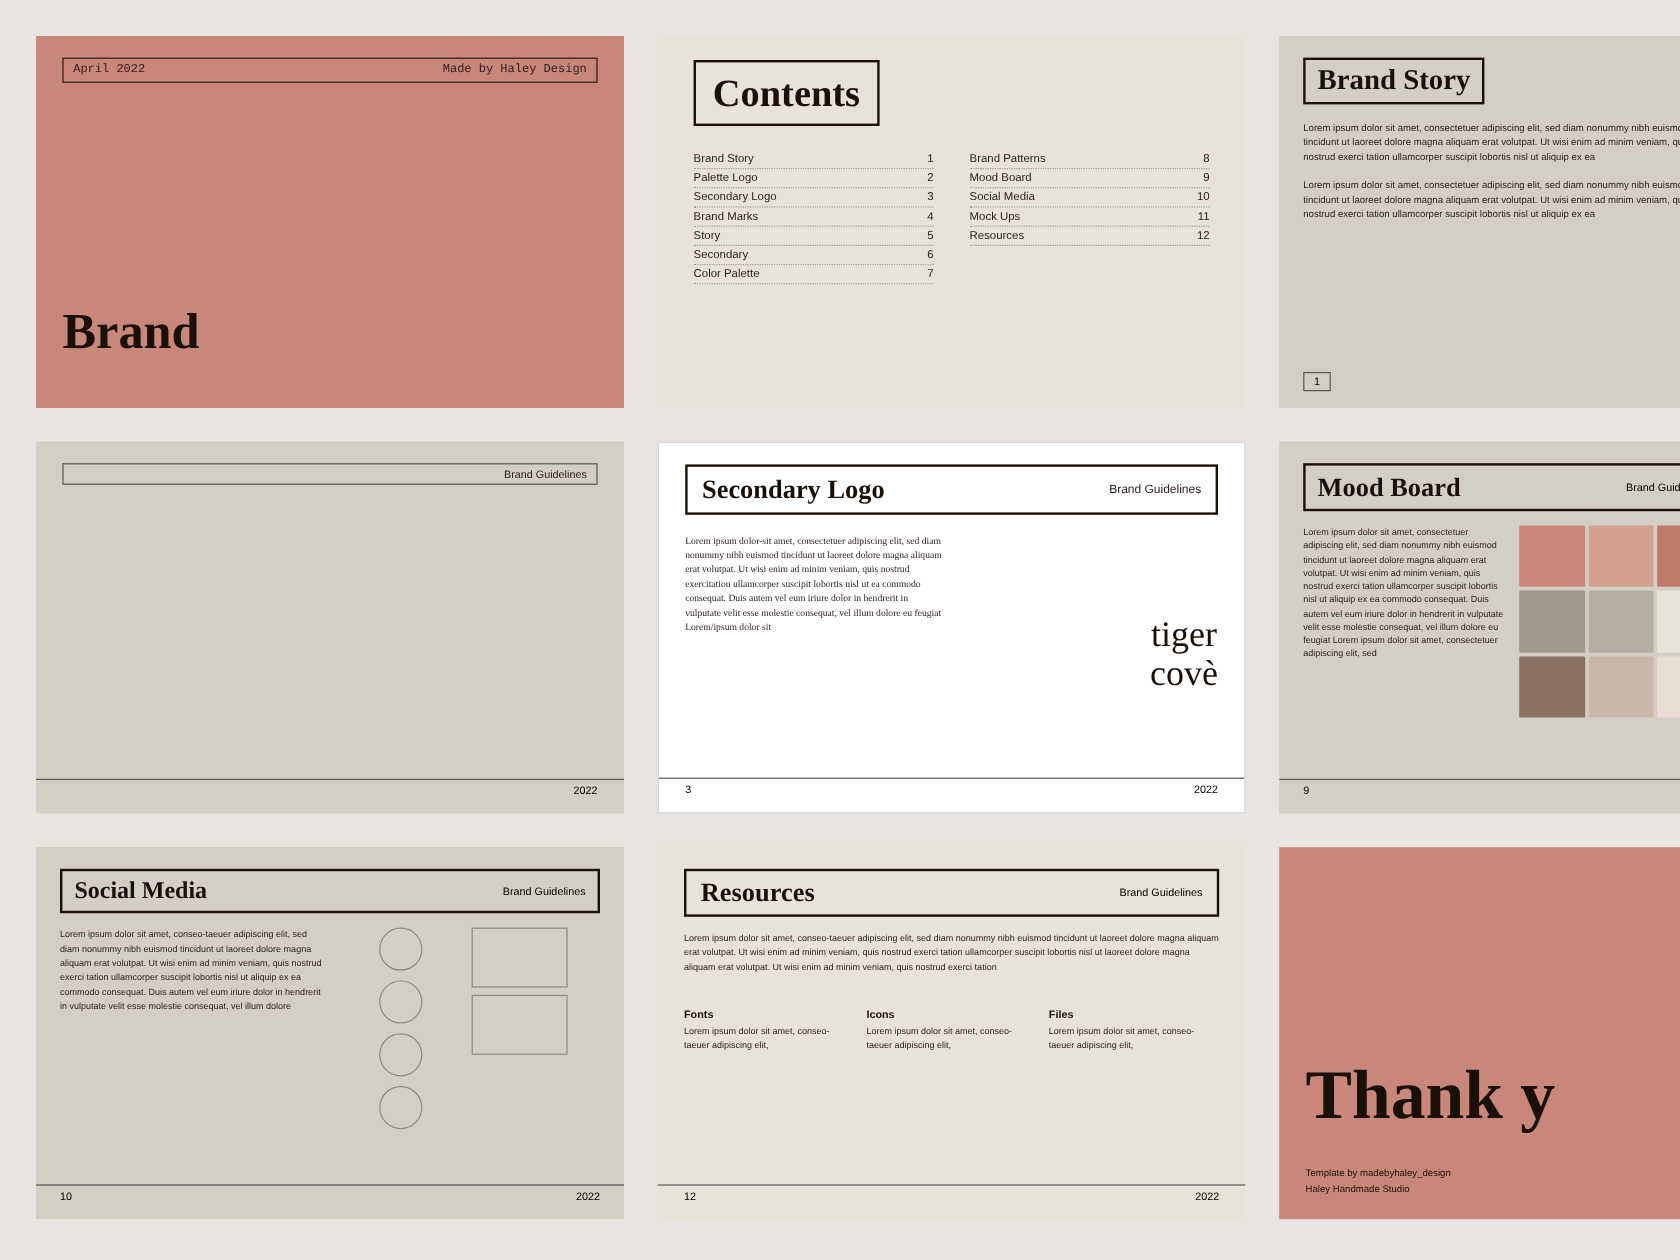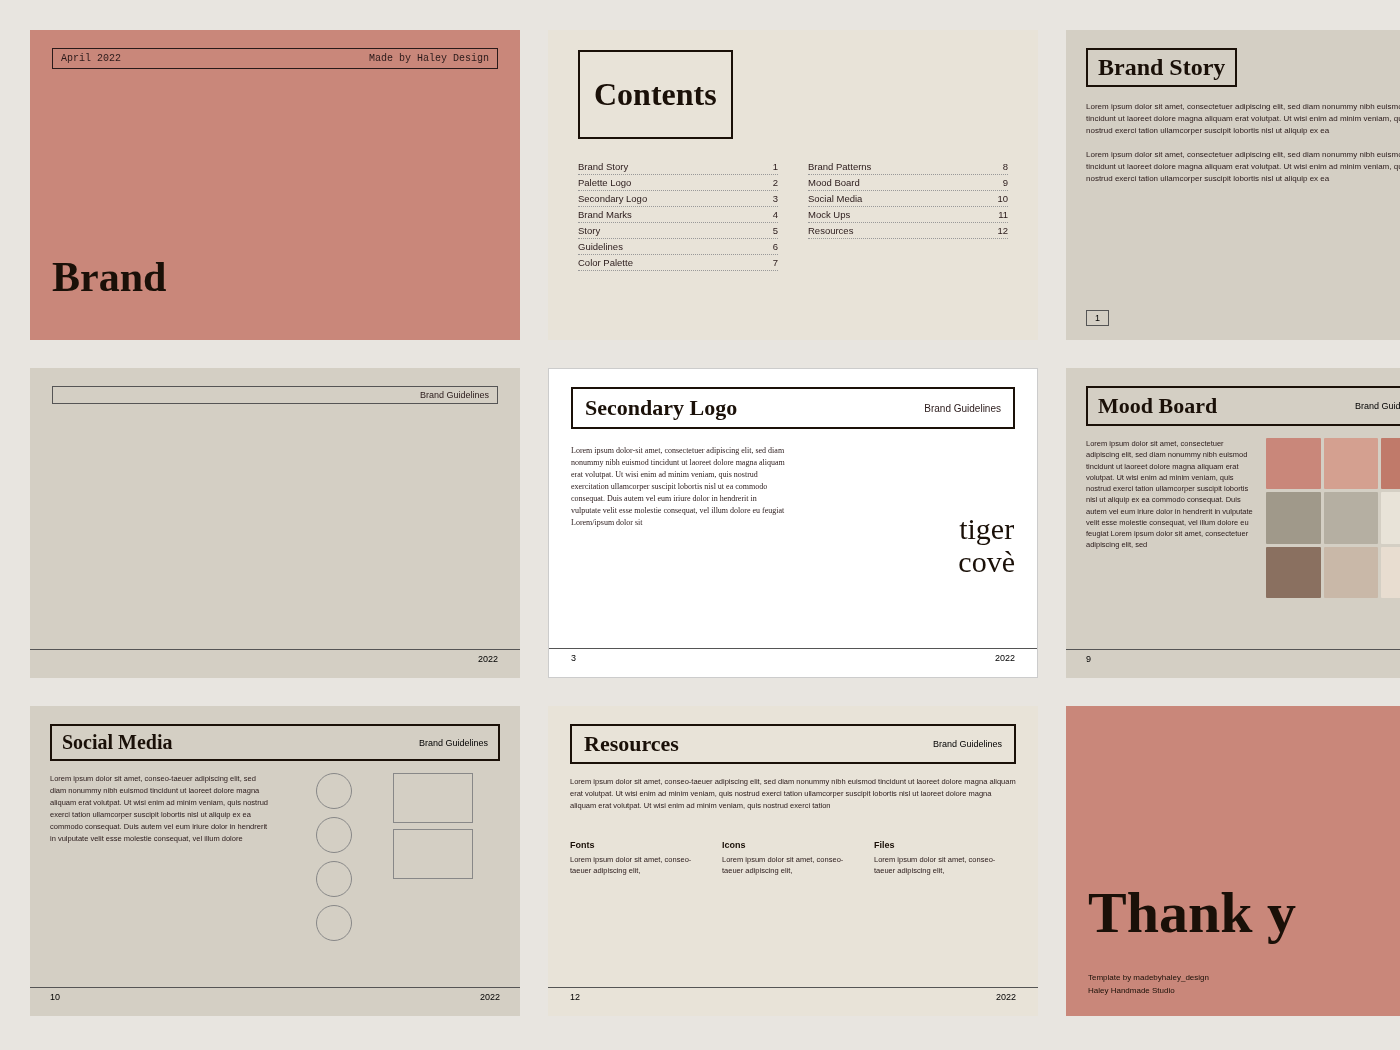--- a/index.html
+++ b/index.html
@@ -56,21 +56,21 @@
     
     .card-contents {
       background-color: #e8e3d8;
       padding: 20px 30px;
     }
     .card-contents .section-title {
       font-size: 32px;
       font-weight: 700;
       color: #1a1008;
       border: 2px solid #1a1008;
-      padding: 24px 14px;
+      padding: 7px 14px;
       display: inline-block;
       margin-bottom: 20px;
       font-family: 'Georgia', serif;
     }
     .contents-grid {
       display: grid;
       grid-template-columns: 1fr 1fr;
       gap: 4px 30px;
       font-size: 9.5px;
       font-family: Arial, sans-serif;
@@ -491,21 +491,21 @@
         </div>
         <div class="contents-item">
           <span>Brand Marks</span>
             <span>4</span>
         </div>
         <div class="contents-item">
           <span>Story</span>
             <span>5</span>
         </div>
         <div class="contents-item">
-          <span>Guidelines</span>
+          <span>Secondary</span>
             <span>6</span>
         </div>
         <div class="contents-item">
           <span>Color Palette</span>
             <span>7</span>
         </div>
       </div>
       <div>
         <div class="contents-item">
           <span>Brand Patterns</span>

